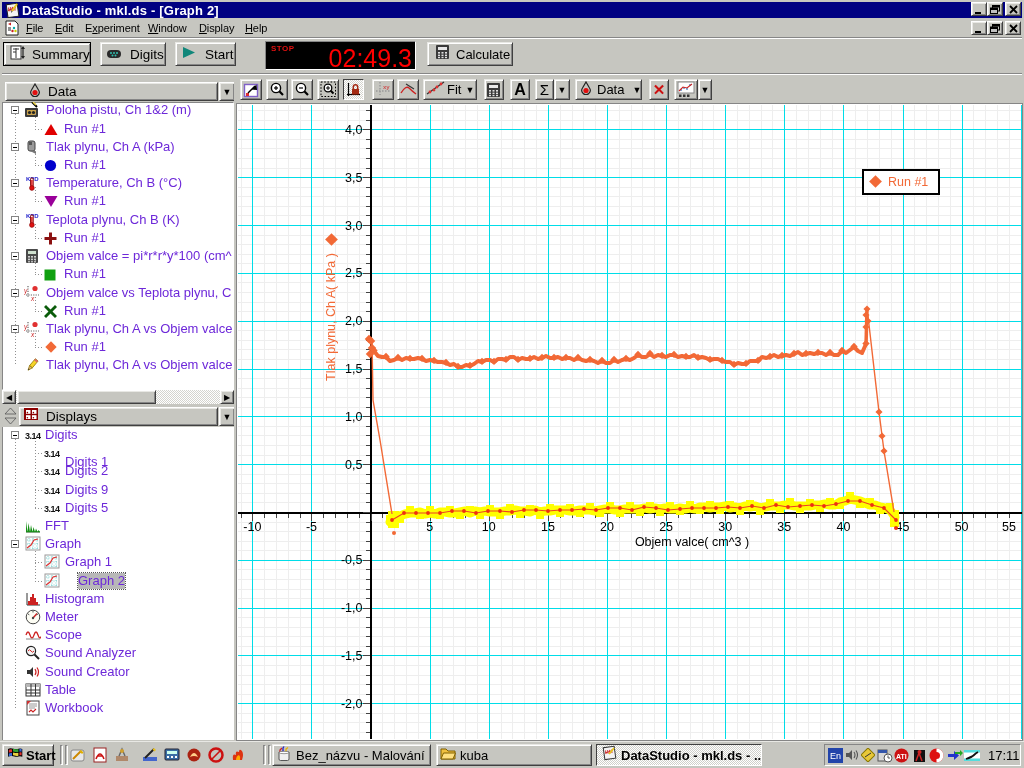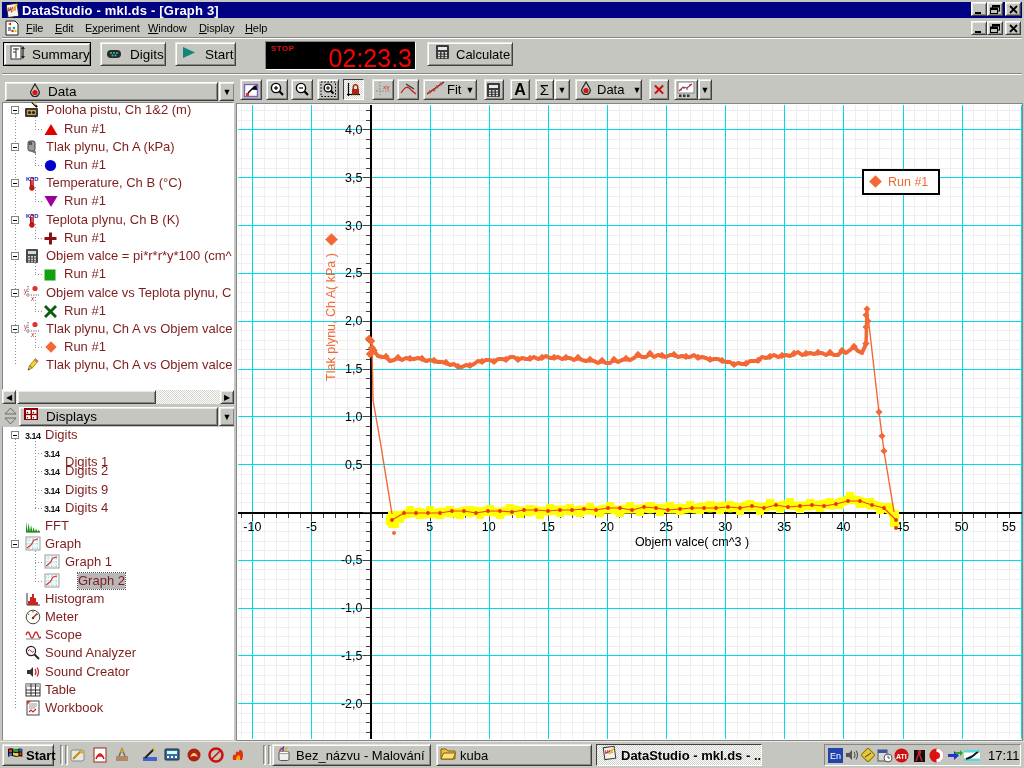--- a/index.html
+++ b/index.html
@@ -3,21 +3,21 @@
 * { margin:0; padding:0; box-sizing:border-box; }
 html,body { width:1024px; height:768px; overflow:hidden; background:#c6c6c0; font-family:"Liberation Sans",sans-serif; }
 .abs { position:absolute; }
 .raised { border-top:1px solid #fff; border-left:1px solid #fff; border-right:1px solid #404040; border-bottom:1px solid #404040; box-shadow: inset 1px 1px 0 #e8e8e4, inset -1px -1px 0 #868686; background:#c6c6c0; }
 .sunk2 { border-top:1px solid #868686; border-left:1px solid #868686; border-right:1px solid #fff; border-bottom:1px solid #fff; }
 .btn { position:absolute; background:#c6c6c0; border-top:1px solid #e8e8e4; border-left:1px solid #e8e8e4; border-right:1px solid #404040; border-bottom:1px solid #404040; box-shadow: inset 1px 1px 0 #fff, inset -1px -1px 0 #868686; display:flex; align-items:center; }
 .wbtn { position:absolute; background:#c6c6c0; border-top:1px solid #fff; border-left:1px solid #fff; border-right:1px solid #404040; border-bottom:1px solid #404040; box-shadow: inset 1px 1px 0 #e8e8e4, inset -1px -1px 0 #868686; display:flex; align-items:center; justify-content:center; }
 .mbox { position:absolute; width:8px; height:8px; background:#fff; border:1px solid #848484; }
 .mbox::after { content:""; position:absolute; left:1px; top:3px; width:4px; height:1px; background:#000; }
 .ticn { position:absolute; width:17px; height:16px; }
-.ttxt { position:absolute; font-size:13px; color:#7f1d1d; white-space:nowrap; line-height:16px; }
+.ttxt { position:absolute; font-size:13px; color:#6d28d9; white-space:nowrap; line-height:16px; }
 .sel { background:#b8b8b8; outline:1px dotted #555; }
 .vdot { position:absolute; width:1px; background-image:repeating-linear-gradient(to bottom,#909090 0 1px,transparent 1px 3px); }
 .hdot { position:absolute; height:1px; background-image:repeating-linear-gradient(to right,#909090 0 1px,transparent 1px 3px); }
 .qlicon { position:absolute; top:747px; width:16px; height:16px; }
 .tricon { position:absolute; top:748px; width:16px; height:16px; }
 .menu { position:absolute; top:22px; font-size:11px; color:#000; letter-spacing:-0.1px; }
 .menu u { text-decoration:underline; }
 </style></head><body>
 
 <div class="abs" style="left:0;top:0;width:1024px;height:768px;background:#c6c6c0"></div>
@@ -30,21 +30,21 @@
           <line x1="5" y1="5" x2="5" y2="9"></line>
           <line x1="7" y1="5" x2="7" y2="9"></line>
           <line x1="9" y1="5" x2="9" y2="9"></line>
           <line x1="11" y1="5" x2="11" y2="9"></line>
           <line x1="4" y1="8" x2="12" y2="6"></line>
         </g>
       </g>
       <line x1="8" y1="9" x2="13" y2="2" stroke="#e8c820" stroke-width="2"></line>
       <path d="M7 11 L8.5 9.5 L7.6 8.6 Z" fill="#222"></path>
     </svg></div>
-<div class="abs" style="left:22px;top:3px;font-size:13px;font-weight:bold;color:#fff;letter-spacing:0.2px">DataStudio - mkl.ds - [Graph 3]</div>
+<div class="abs" style="left:22px;top:3px;font-size:13px;font-weight:bold;color:#fff;letter-spacing:0.2px">DataStudio - mkl.ds - [Graph 2]</div>
 <div class="wbtn" style="left:971px;top:2px;width:16px;height:14px">
     <svg width="9" height="9" viewBox="0 0 9 9" style="margin-top:3px">
       <rect x="0" y="6" width="6" height="2" fill="#000"></rect>
     </svg>
   </div>
 <div class="wbtn" style="left:987px;top:2px;width:16px;height:14px">
     <svg width="10" height="9" viewBox="0 0 10 9" style="">
       <rect x="2.5" y="0.5" width="7" height="5.5" fill="none" stroke="#000" stroke-width="1"></rect>
       <rect x="2.5" y="0.5" width="7" height="2" fill="#000"></rect>
       <rect x="0.5" y="3" width="7" height="5.5" fill="#c0c0c0" stroke="#000" stroke-width="1"></rect>
@@ -123,21 +123,21 @@
   </div>
 <div class="btn" style="left:175px;top:42px;width:61px;height:24px">
     <span style="margin-left:6px"><svg width="14" height="13" viewBox="0 0 14 13" style="">
         <path d="M1 1 L13 6.5 L1 12 Z" fill="#10877a"></path>
       </svg></span>
     <span style="font-size:13.5px;margin-left:9px">Start</span>
   </div>
 <div class="abs sunk2" style="left:265px;top:41px;width:151px;height:29px;background:#000"></div>
 <div class="abs" style="left:271px;top:44px;font-size:8px;font-weight:bold;color:#e01010;letter-spacing:0.5px">STOP</div>
 <div class="abs" style="left:0;top:0;width:0;height:0"></div>
-<div class="abs" style="left:328px;top:44px;width:84px;text-align:right;font-size:25px;color:#f00;font-family:'Liberation Sans';letter-spacing:0px">02:23.3</div>
+<div class="abs" style="left:328px;top:44px;width:84px;text-align:right;font-size:25px;color:#f00;font-family:'Liberation Sans';letter-spacing:0px">02:49.3</div>
 <div class="btn" style="left:427px;top:42px;width:86px;height:24px">
     <span style="margin-left:6px"><svg width="18" height="16" viewBox="0 0 18 16" style="">
         <rect x="2" y="1" width="13" height="14" rx="1" fill="#3a3a3a"></rect>
         <rect x="4" y="3" width="9" height="3" fill="#e8e8e8"></rect>
         <g fill="#e0e0e0">
           <rect x="4" y="8" width="2" height="1.6"></rect>
           <rect x="7.5" y="8" width="2" height="1.6"></rect>
           <rect x="11" y="8" width="2" height="1.6"></rect>
           <rect x="4" y="10.6" width="2" height="1.6"></rect>
           <rect x="7.5" y="10.6" width="2" height="1.6"></rect>
@@ -473,21 +473,21 @@
     <div class="ttxt" style="left:63px;top:463px">Digits 2</div>
     <div class="hdot" style="left:33px;top:490px;width:9px"></div>
     <div class="ticn" style="left:42px;top:482px"><svg width="17" height="12" viewBox="0 0 17 12" style="">
         <text x="0" y="10" font-size="9" font-weight="bold" fill="#111" font-family="Liberation Sans" letter-spacing="-0.5">3.14</text>
       </svg></div>
     <div class="ttxt" style="left:63px;top:482px">Digits 9</div>
     <div class="hdot" style="left:33px;top:508px;width:9px"></div>
     <div class="ticn" style="left:42px;top:500px"><svg width="17" height="12" viewBox="0 0 17 12" style="">
         <text x="0" y="10" font-size="9" font-weight="bold" fill="#111" font-family="Liberation Sans" letter-spacing="-0.5">3.14</text>
       </svg></div>
-    <div class="ttxt" style="left:63px;top:500px">Digits 4</div>
+    <div class="ttxt" style="left:63px;top:500px">Digits 5</div>
     <div class="ticn" style="left:23px;top:518px"><svg width="16" height="16" viewBox="0 0 16 16" style="">
         <line x1="1" y1="14" x2="15" y2="14" stroke="#0a500a"></line>
         <path d="M1 14 L1 3 L2.5 14 L3.5 5 L5 14 L6 7 L7.5 14 L8.5 9 L10 14 L11 10.5 L12.5 14 L13.5 12 L15 14 Z" fill="#159015"></path>
       </svg></div>
     <div class="ttxt" style="left:43px;top:518px">FFT</div>
     <div class="mbox" style="left:9px;top:540px"></div>
     <div class="ticn" style="left:23px;top:536px"><svg width="16" height="16" viewBox="0 0 16 16" style="">
         <rect x="1" y="1" width="14" height="13" fill="#fdfdfd" stroke="#9a9a9a"></rect>
         <g stroke="#58c8c8" stroke-width="0.8" stroke-dasharray="1,1.5">
           <line x1="4" y1="2" x2="4" y2="13"></line>

